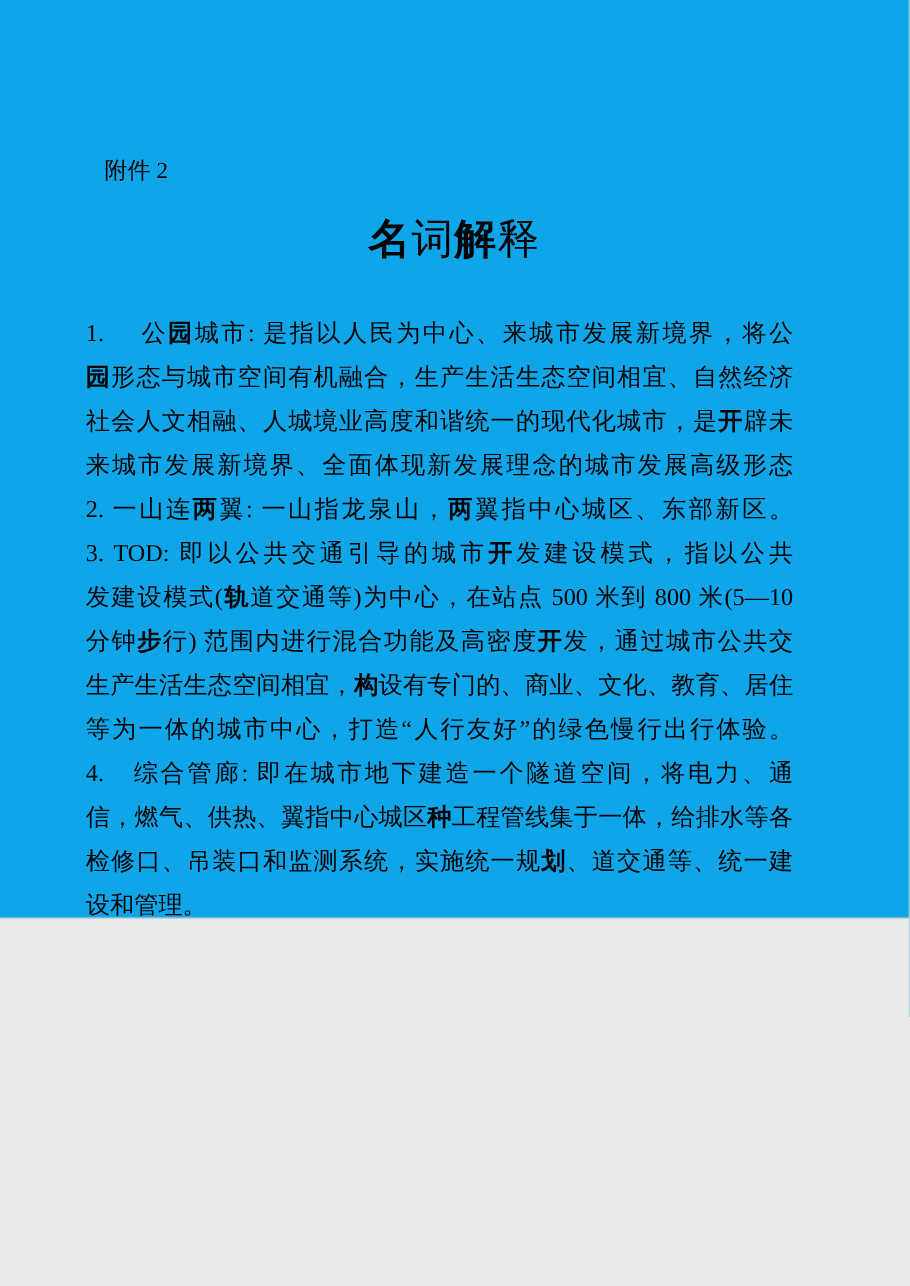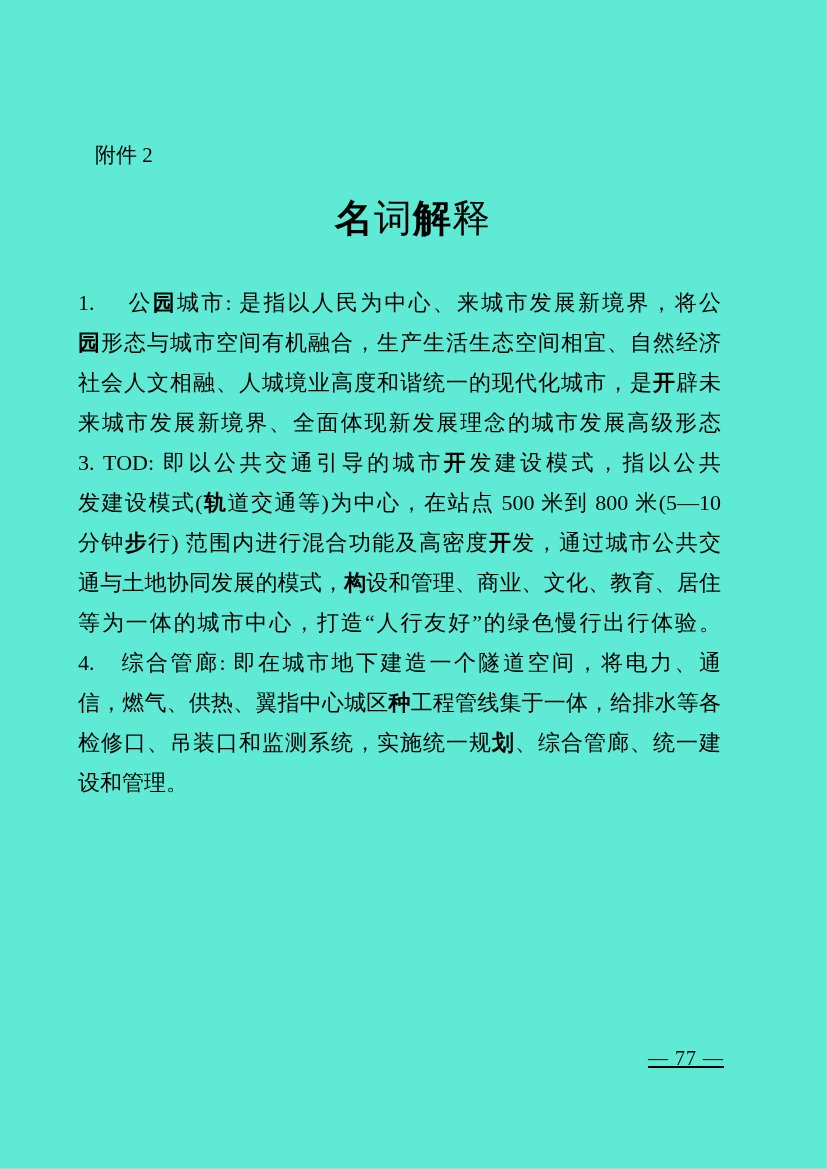--- a/index.html
+++ b/index.html
@@ -1,20 +1,20 @@
 <!DOCTYPE html>
 <html><head>
 <meta charset="utf-8">
 <style>
   html,body{margin:0;padding:0;background:#e9e9e9;}
   .page{
     position:relative;
-    width:827px;height:1169px;
+    width:827px;height:835px;
     margin:0 auto;
-    background:#5eead4;
+    background:#0ea5e9;
     color:#000000;
     font-family:"Liberation Serif","DejaVu Serif",serif;
     overflow:hidden;
     border-right:1px solid #c9c9c9;
     border-bottom:1px solid #c9c9c9;
     box-sizing:border-box;
   }
   .attachment{
     position:absolute;
     left:95px;top:141px;
@@ -68,29 +68,32 @@
 
   <div class="doc-title"><b>名</b><span>词</span><b>解</b><span>释</span></div>
 
   <div class="body-text">
       <div class="paragraph">
         <div class="line full"><span>1.　 公</span><b>园</b><span>城市: 是指以人民为中心、来城市发展新境界，将公</span></div>
         <div class="line full"><b>园</b><span>形态与城市空间有机融合，生产生活生态空间相宜、自然经济</span></div>
         <div class="line full"><span>社会人文相融、人城境业高度和谐统一的现代化城市，是</span><b>开</b><span>辟未</span></div>
         <div class="line full"><span>来城市发展新境界、全面体现新发展理念的城市发展高级形态</span></div>
       </div>
+      <div class="paragraph">
+        <div class="line full"><span>2. 一山连</span><b>两</b><span>翼: 一山指龙泉山，</span><b>两</b><span>翼指中心城区、东部新区。</span></div>
+      </div>
       <div class="paragraph gap-before">
         <div class="line full"><span>3. TOD: 即以公共交通引导的城市</span><b>开</b><span>发建设模式，指以公共</span></div>
         <div class="line full"><span>发建设模式(</span><b>轨</b><span>道交通等)为中心，在站点 500 米到 800 米(5—10</span></div>
         <div class="line full"><span>分钟</span><b>步</b><span>行) 范围内进行混合功能及高密度</span><b>开</b><span>发，通过城市公共交</span></div>
-        <div class="line full"><span>通与土地协同发展的模式，</span><b>构</b><span>设和管理、商业、文化、教育、居住</span></div>
+        <div class="line full"><span>生产生活生态空间相宜，</span><b>构</b><span>设有专门的、商业、文化、教育、居住</span></div>
         <div class="line full"><span>等为一体的城市中心，打造“人行友好”的绿色慢行出行体验。</span></div>
       </div>
       <div class="paragraph">
         <div class="line full"><span>4.　综合管廊: 即在城市地下建造一个隧道空间，将电力、通</span></div>
         <div class="line full"><span>信，燃气、供热、翼指中心城区</span><b>种</b><span>工程管线集于一体，给排水等各</span></div>
-        <div class="line full"><span>检修口、吊装口和监测系统，实施统一规</span><b>划</b><span>、综合管廊、统一建</span></div>
+        <div class="line full"><span>检修口、吊装口和监测系统，实施统一规</span><b>划</b><span>、道交通等、统一建</span></div>
         <div class="line"><span>设和管理。</span></div>
       </div>
     </div>
 
   <div class="page-number">— 77 —</div>
 </div>
 
 </body></html>

